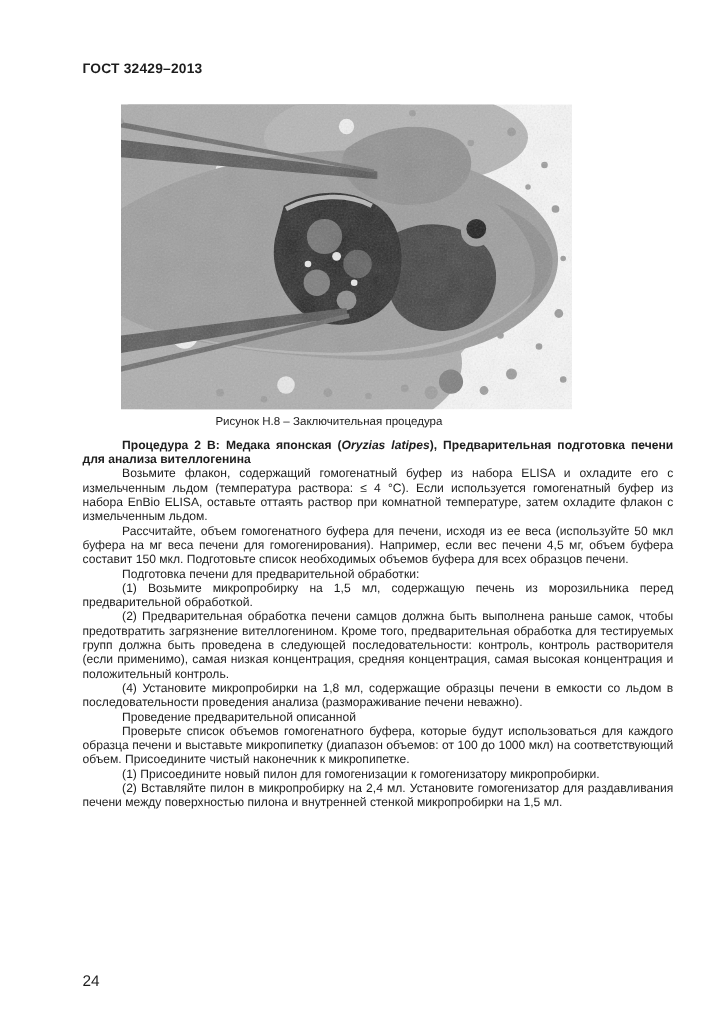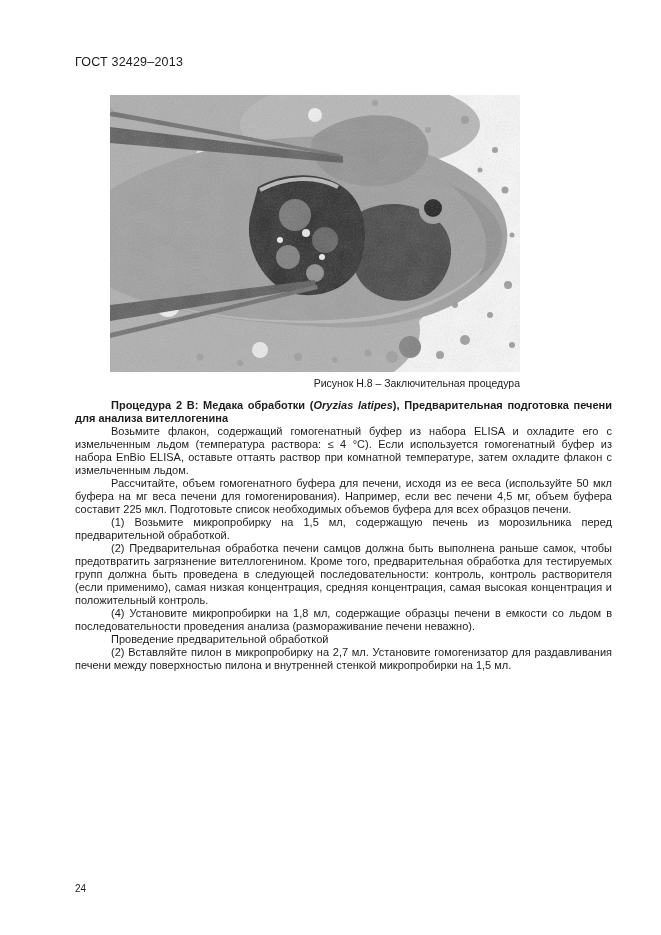--- a/index.html
+++ b/index.html
@@ -13,34 +13,34 @@
   .page {
     position: relative;
     width: 661px; height: 935px;
     background: #ffffff;
     overflow: hidden;
   }
   .doc-header {
     position: absolute;
     left: 75px; top: 55px;
     font-size: 12.5px;
-    font-weight: normal;
+    font-weight: bold;
     letter-spacing: 0.2px;
   }
   .figure-wrap {
     position: absolute;
     left: 110px; top: 95px;
     width: 410px; height: 277px;
   }
   .figure-wrap svg { display: block; }
   .figure-caption {
     position: absolute;
-    left: 110px; top: 377px;
+    left: 94px; top: 377px;
     width: 410px;
-    text-align: right;
+    text-align: center;
     font-size: 10.5px;
     color: #222;
   }
   .text-block {
     position: absolute;
     left: 75px; top: 399px;
     width: 537px;
     font-size: 11px;
     line-height: 13px;
     text-align: justify;
@@ -51,21 +51,21 @@
     text-indent: 36px;
   }
   .heading {
     font-weight: bold;
   }
   .heading .proc-underline { }
   .heading .latin-italic { font-style: italic; }
   .page-number {
     position: absolute;
     left: 75px; top: 883px;
-    font-size: 10px;
+    font-size: 14px;
   }
 </style>
 </head>
 <body>
 
 <div class="page">
 
   <div class="doc-header">ГОСТ 32429–2013</div>
 
   <div class="figure-wrap">
@@ -157,26 +157,29 @@
       </g>
 
       <rect x="0" y="0" width="410" height="277" filter="url(#blotch)" opacity="0.30"></rect>
       <rect x="0" y="0" width="410" height="277" filter="url(#grain)" opacity="0.22"></rect>
     </svg>
   </div>
 
   <div class="figure-caption">Рисунок Н.8 – Заключительная  процедура</div>
 
   <div class="text-block">
-    <p class="heading"><span class="proc-underline">Процедура 2 В</span><span>: </span><span>Медака обработки (</span><span class="latin-italic">Oryzias latipes</span><span>), Предварительная подготовка печени для анализа вителлогенина</span></p>
+    <p class="heading"><span class="proc-underline">Процедура 2 В</span><span>: </span><span>Медака японская (</span><span class="latin-italic">Oryzias latipes</span><span>), Предварительная подготовка печени для анализа вителлогенина</span></p>
 
     <p>Возьмите флакон, содержащий гомогенатный буфер из набора ELISA и охладите его с измельченным льдом (температура раствора: ≤ 4 °С). Если используется гомогенатный буфер из набора EnBio ELISA, оставьте оттаять раствор при комнатной температуре, затем охладите флакон с измельченным льдом.</p>
-    <p>Рассчитайте, объем гомогенатного буфера для печени, исходя из ее веса (используйте 50 мкл буфера на мг веса печени для гомогенирования). Например, если вес печени 4,5 мг, объем буфера составит 225 мкл. Подготовьте список необходимых объемов буфера для всех образцов печени.</p>
+    <p>Рассчитайте, объем гомогенатного буфера для печени, исходя из ее веса (используйте 50 мкл буфера на мг веса печени для гомогенирования). Например, если вес печени 4,5 мг, объем буфера составит 150 мкл. Подготовьте список необходимых объемов буфера для всех образцов печени.</p>
+    <p>Подготовка печени для предварительной обработки:</p>
     <p>(1) Возьмите микропробирку на 1,5 мл, содержащую печень из морозильника перед предварительной обработкой.</p>
     <p>(2) Предварительная обработка печени самцов должна быть выполнена раньше самок, чтобы предотвратить загрязнение вителлогенином. Кроме того, предварительная обработка для тестируемых групп должна быть проведена в следующей последовательности: контроль, контроль растворителя (если применимо), самая низкая концентрация, средняя концентрация, самая высокая концентрация и положительный контроль.</p>
     <p>(4) Установите микропробирки на 1,8 мл, содержащие образцы печени в емкости со льдом в последовательности проведения анализа (размораживание печени неважно).</p>
-    <p>Проведение предварительной обработкой</p>
-    <p>(2) Вставляйте пилон в микропробирку на 2,7 мл. Установите гомогенизатор для раздавливания печени между поверхностью пилона и внутренней стенкой микропробирки на 1,5 мл.</p>
+    <p>Проведение предварительной описанной</p>
+    <p>Проверьте список объемов гомогенатного буфера, которые будут использоваться для каждого образца печени и выставьте микропипетку (диапазон объемов: от 100 до 1000 мкл) на соответствующий объем. Присоедините чистый наконечник к микропипетке.</p>
+    <p>(1) Присоедините новый пилон для гомогенизации к гомогенизатору микропробирки.</p>
+    <p>(2) Вставляйте пилон в микропробирку на 2,4 мл. Установите гомогенизатор для раздавливания печени между поверхностью пилона и внутренней стенкой микропробирки на 1,5 мл.</p>
   </div>
 
   <div class="page-number">24</div>
 
 </div>
 
 </body></html>

